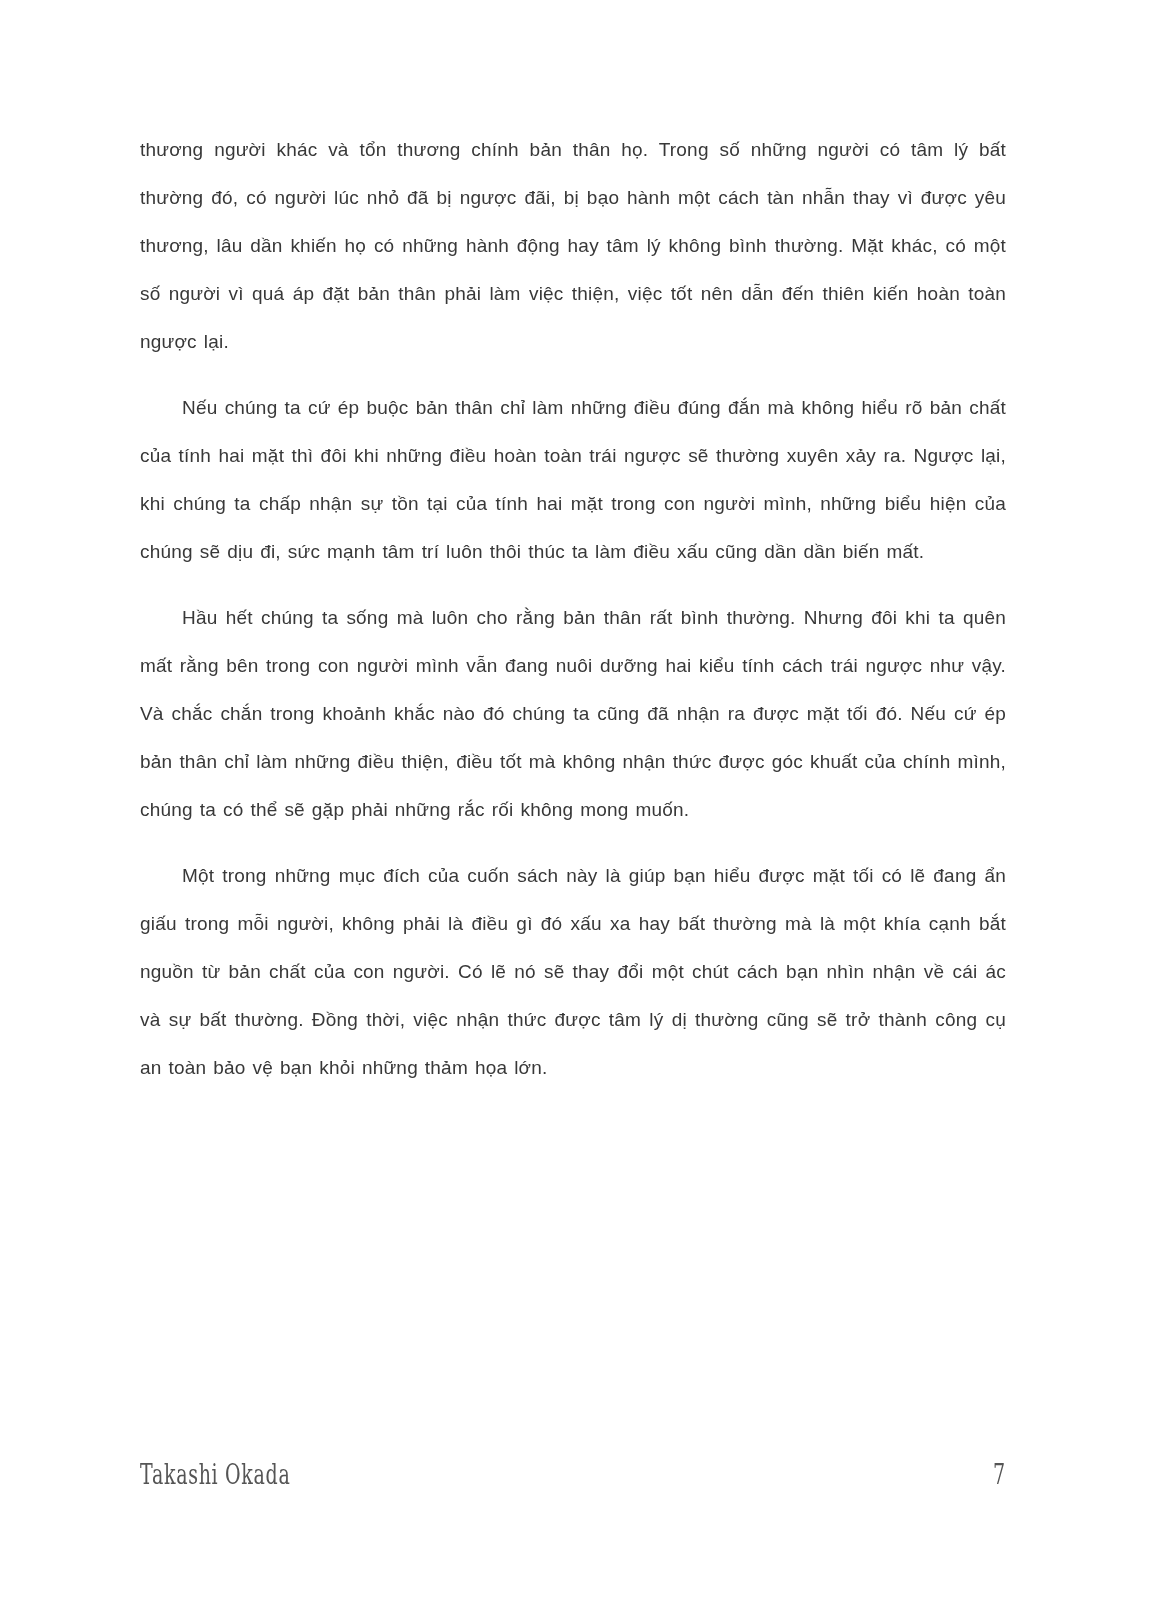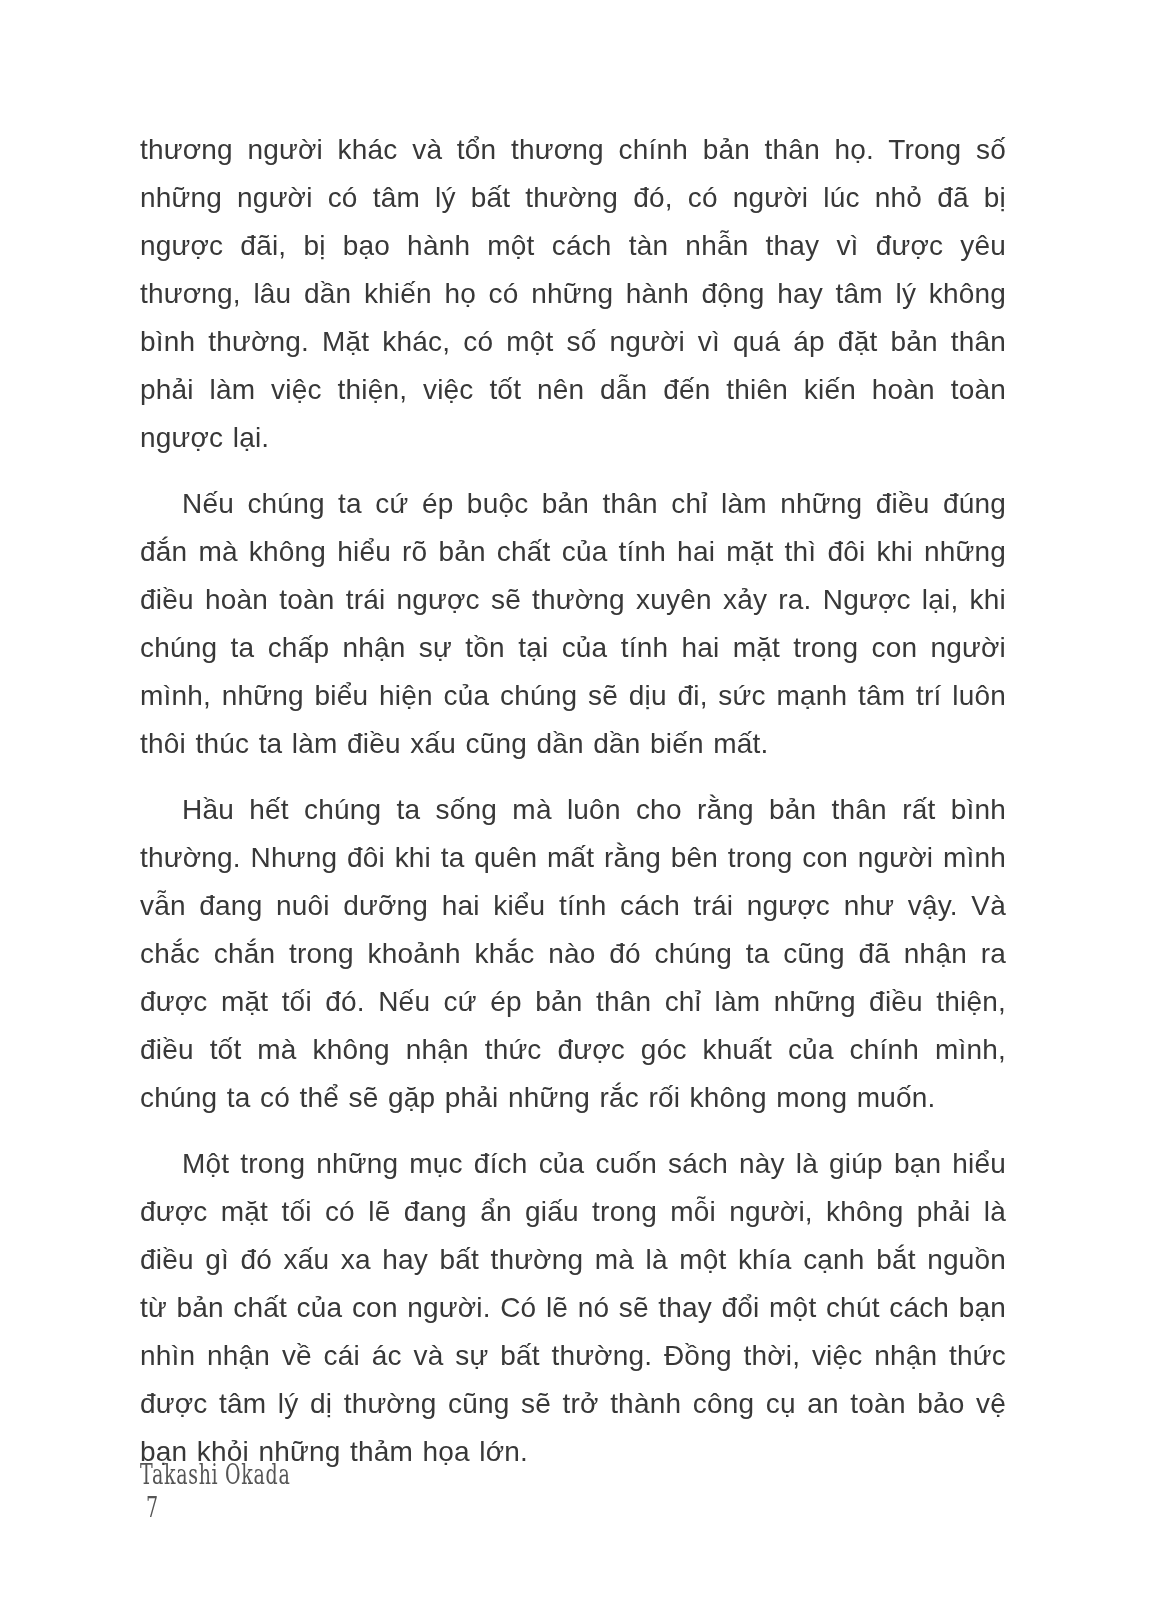--- a/index.html
+++ b/index.html
@@ -20,39 +20,38 @@
     background: #ffffff;
   }
   .text-block {
     position: absolute;
     left: 140px;
     width: 866px;
     top: 126px;
   }
   .text-block p {
     margin: 0 0 18px 0;
-    font-size: 28px;
+    font-size: 19px;
     line-height: 48px;
     color: #383838;
     text-align: justify;
     word-spacing: 1.5px;
     letter-spacing: 0.2px;
   }
   .text-block p.indent {
     text-indent: 42px;
   }
   .page-footer {
     position: absolute;
     left: 140px;
     width: 866px;
     top: 1458px;
     display: flex;
     justify-content: space-between;
     align-items: baseline;
-    flex-direction: column;
   }
   .footer-author, .footer-pagenum {
     font-family: "DejaVu Serif", "Liberation Serif", serif;
     font-size: 28px;
     font-weight: 400;
     color: #555555;
     display: inline-block;
     transform: scaleX(0.68);
     letter-spacing: 1px;
     white-space: nowrap;

